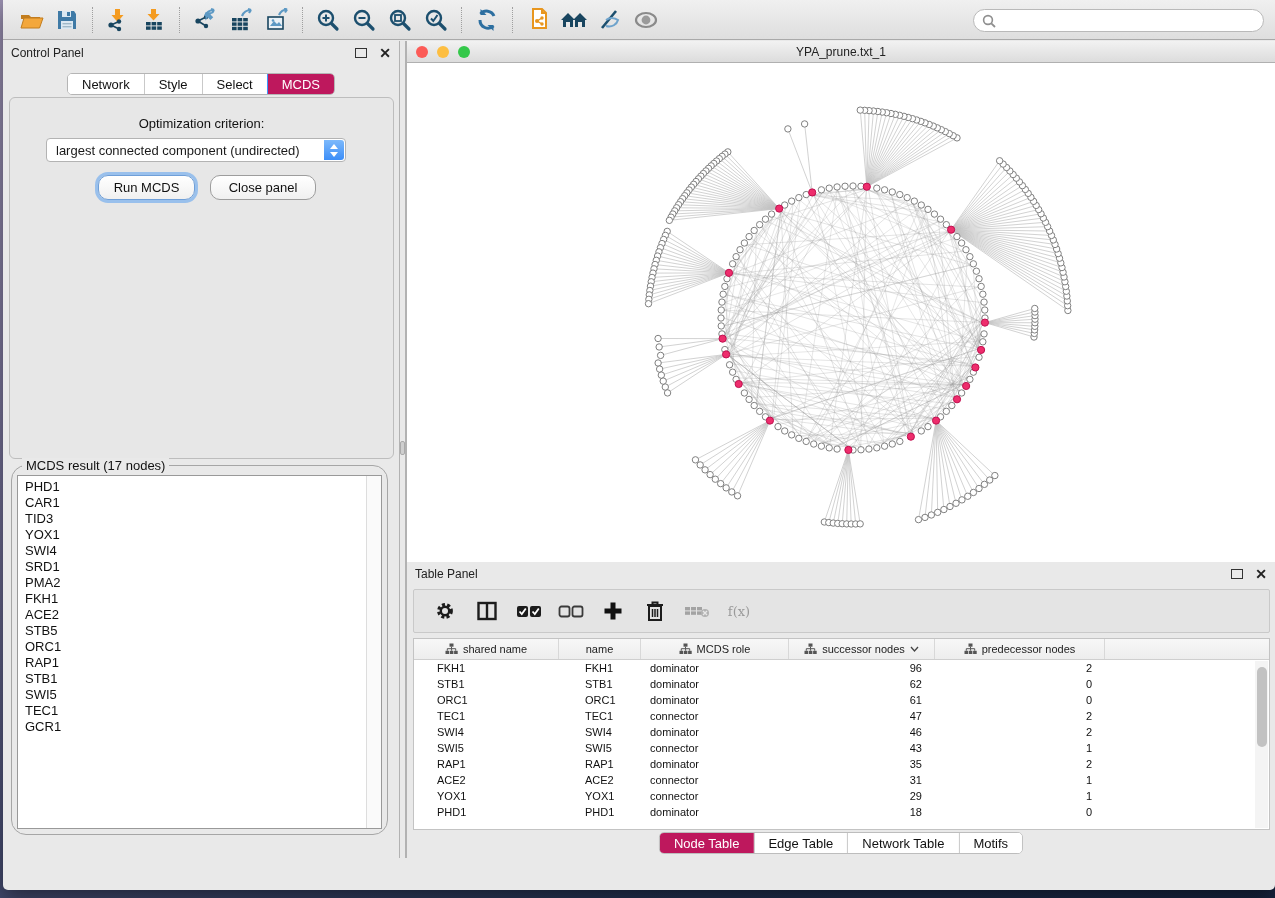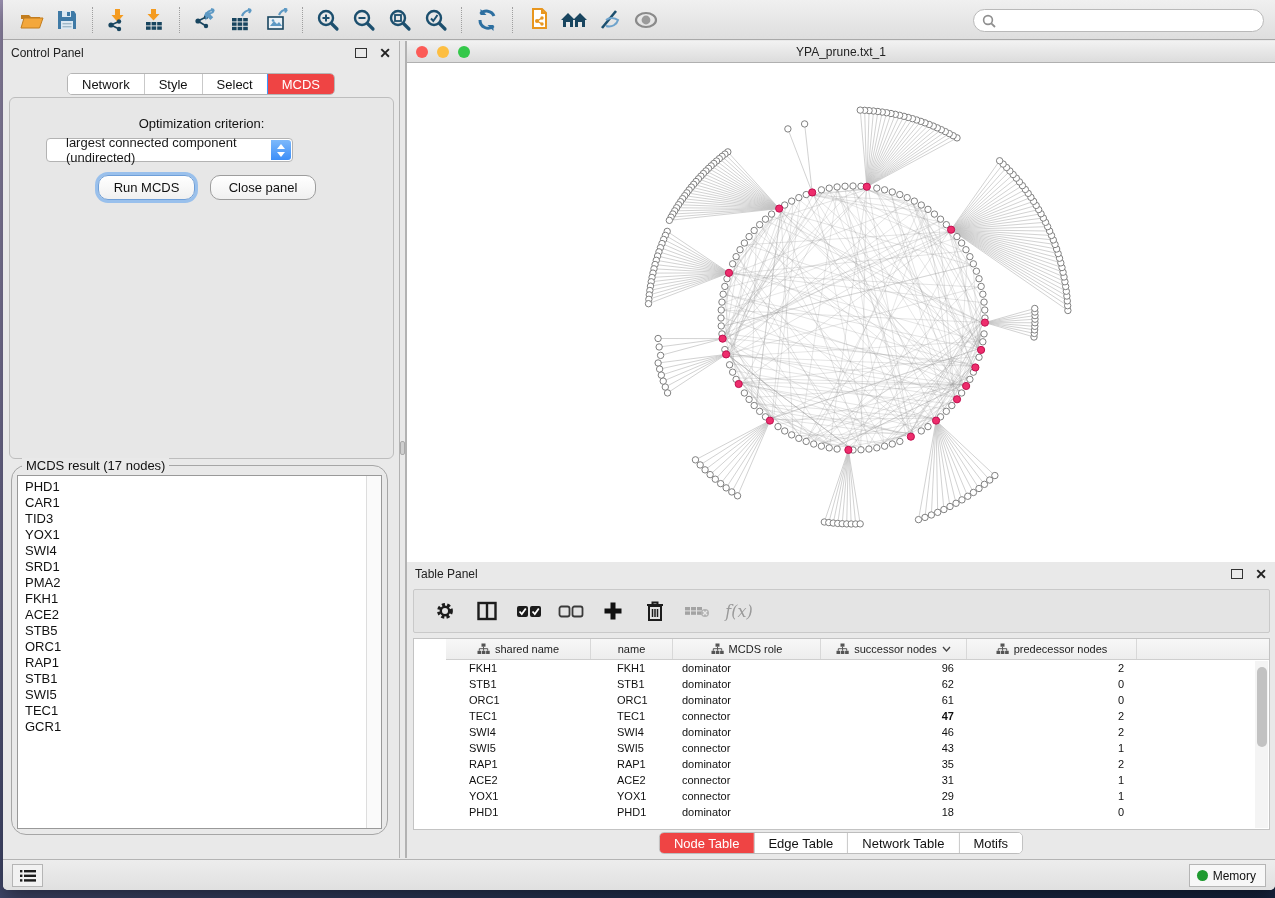--- a/index.html
+++ b/index.html
@@ -39,30 +39,30 @@
   .panel-head .spacer { flex:1; }
   .float-btn { width:12px; height:10px; border:1.5px solid #333; margin-right:12px; }
   .close-btn { font-size:14px; font-weight:bold; color:#222; line-height:10px; }
   .seg-tabs {
     position:absolute; left:50%; transform:translateX(-50%);
     display:flex; border:1px solid #b5b5b5; border-radius:5px; overflow:hidden;
     background:#fff; height:22px;
   }
   .seg-tab { padding:0 14px; display:flex; align-items:center; font-size:13px; color:#111; border-left:1px solid #c9c9c9; background:#fff; }
   .seg-tab:first-child { border-left:none; }
-  .seg-tab.active { background:#ef4444; color:#fff; border-left-color:#3b99fd; }
+  .seg-tab.active { background:#be185d; color:#fff; border-left-color:#3b99fd; }
   #mcds-card {
     position:absolute; left:6px; top:56px; width:385px; height:362px;
     background:#e7e7e7; border:1px solid #bdbdbd; border-radius:6px;
   }
   #opt-label { position:absolute; top:18px; width:100%; text-align:center; font-size:13px; color:#111; }
   #criterion-select {
-    position:absolute; left:36px; top:40px; width:247px; height:24px;
+    position:absolute; left:36px; top:40px; width:300px; height:24px;
     background:#fff; border:1px solid #b3b3b3; border-radius:4px;
-    display:flex; align-items:center; font-size:13px; padding-left:19px;
+    display:flex; align-items:center; font-size:13px; padding-left:9px;
   }
   #criterion-select .stepper {
     position:absolute; right:1px; top:1px; bottom:1px; width:20px;
     background:linear-gradient(#7db9fb,#3c8ef8); border-radius:0 3px 3px 0;
     display:flex; flex-direction:column; align-items:center; justify-content:center; gap:3px;
   }
   .tri-up { width:0; height:0; border-left:4px solid transparent; border-right:4px solid transparent; border-bottom:5px solid #fff; }
   .tri-down { width:0; height:0; border-left:4px solid transparent; border-right:4px solid transparent; border-top:5px solid #fff; }
   .cp-btn {
     position:absolute; top:77px; height:25px; background:linear-gradient(#ffffff,#f0f0f0);
@@ -100,21 +100,21 @@
   #net-title { position:absolute; left:0; right:0; text-align:center; font-size:12px; color:#222; }
   #net-canvas { position:absolute; left:0; top:22px; width:869px; height:499px; background:#fff; }
   
   #table-panel { position:absolute; left:403px; top:562px; width:869px; height:296px; background:#e9e9e9; border-left:1px solid #b2b2b2; }
   #tp-toolbar {
     position:absolute; left:6px; top:27px; width:857px; height:44px;
     background:#e4e4e4; border:1px solid #c9c9c9; border-radius:2px;
     display:flex; align-items:center; padding-left:16px; gap:12px;
   }
   .tp-btn { width:30px; height:30px; display:flex; align-items:center; justify-content:center; }
-  #node-table { position:absolute; left:6px; top:76px; width:857px; height:192px; background:#fff; border:1px solid #c3c3c3;padding-left:32px; }
+  #node-table { position:absolute; left:6px; top:76px; width:857px; height:192px; background:#fff; border:1px solid #c3c3c3; }
   #nt-header { display:flex; height:21px; background:linear-gradient(#f7f7f7,#ededed); border-bottom:1px solid #cfcfcf; }
   .nt-hcell { display:flex; align-items:center; justify-content:center; gap:5px; border-right:1px solid #d8d8d8; font-size:11px; color:#222; position:relative; }
   .nt-row { display:flex; height:16px; }
   .nt-cell { font-size:11px; color:#111; display:flex; align-items:center; }
   .num { justify-content:flex-end; }
   #nt-scroll { position:absolute; right:1px; top:22px; bottom:1px; width:13px; background:#f4f4f4; }
   #nt-thumb { position:absolute; left:1.5px; top:6px; width:10px; height:80px; background:#c2c2c2; border-radius:5px; }
   #tp-tabs {
     position:absolute; left:50%; transform:translateX(-50%); top:270px;
     display:flex; border:1px solid #bdbdbd; border-radius:5px; overflow:hidden; background:#fff; height:22px;
@@ -1056,21 +1056,21 @@
               <rect x="7" y="4" width="5" height="3.4"></rect>
               <rect x="13" y="4" width="5" height="3.4"></rect>
               <rect x="1" y="8.4" width="5" height="3.4"></rect>
               <rect x="7" y="8.4" width="5" height="3.4"></rect>
               <rect x="13" y="8.4" width="5" height="3.4"></rect>
             </g>
             <circle cx="21" cy="10" r="4" fill="#777"></circle>
             <path d="M19 8l4 4m0-4-4 4" stroke="#eee" stroke-width="1.4"></path>
           </svg>
       </span>
-      <span class="tp-btn" style="font-family:'DejaVu Serif',serif;font-style:italic;font-size:16px;color:#9a9a9a;">f(x)</span>
+      <span class="tp-btn" style="font-family:'DejaVu Serif',serif;font-size:13px;color:#9a9a9a;">f(x)</span>
     </div>
     <div id="node-table">
       <div id="nt-header">
           <div class="nt-hcell" style="width: 145px;">
             <span>
               <svg width="13" height="12" viewBox="0 0 13 12" style="flex:none">
                 <g fill="#555">
                   <rect x="4.5" y="0.5" width="4" height="3.2"></rect>
                   <rect x="0.5" y="7.8" width="3.6" height="3.2"></rect>
                   <rect x="4.8" y="7.8" width="3.6" height="3.2"></rect>
@@ -1152,21 +1152,21 @@
             <div class="nt-cell" style="width: 145px; padding-left: 23px;">ORC1</div>
             <div class="nt-cell" style="width: 82px; padding-left: 26px;">ORC1</div>
             <div class="nt-cell" style="width: 148px; padding-left: 9px;">dominator</div>
             <div class="nt-cell num" style="width: 146px; padding-right: 13px;">61</div>
             <div class="nt-cell num" style="width: 170px; padding-right: 13px;">0</div>
           </div>
           <div class="nt-row">
             <div class="nt-cell" style="width: 145px; padding-left: 23px;">TEC1</div>
             <div class="nt-cell" style="width: 82px; padding-left: 26px;">TEC1</div>
             <div class="nt-cell" style="width: 148px; padding-left: 9px;">connector</div>
-            <div class="nt-cell num" style="width: 146px; padding-right: 13px; font-weight: bold;">47</div>
+            <div class="nt-cell num" style="width: 146px; padding-right: 13px;">47</div>
             <div class="nt-cell num" style="width: 170px; padding-right: 13px;">2</div>
           </div>
           <div class="nt-row">
             <div class="nt-cell" style="width: 145px; padding-left: 23px;">SWI4</div>
             <div class="nt-cell" style="width: 82px; padding-left: 26px;">SWI4</div>
             <div class="nt-cell" style="width: 148px; padding-left: 9px;">dominator</div>
             <div class="nt-cell num" style="width: 146px; padding-right: 13px;">46</div>
             <div class="nt-cell num" style="width: 170px; padding-right: 13px;">2</div>
           </div>
           <div class="nt-row">
@@ -1210,31 +1210,13 @@
         </div>
     </div>
     <div class="seg-tabs" id="tp-tabs">
         <span class="seg-tab active">Node Table</span>
         <span class="seg-tab">Edge Table</span>
         <span class="seg-tab">Network Table</span>
         <span class="seg-tab">Motifs</span>
       </div>
   </div>
 
-  <div id="status-bar">
-    <span id="task-btn">
-      <svg width="18" height="14" viewBox="0 0 18 14">
-          <g fill="#1c1c1c">
-            <rect x="1" y="1" width="2.4" height="2.4"></rect>
-            <rect x="5" y="1" width="12" height="2.4"></rect>
-            <rect x="1" y="5.6" width="2.4" height="2.4"></rect>
-            <rect x="5" y="5.6" width="12" height="2.4"></rect>
-            <rect x="1" y="10.2" width="2.4" height="2.4"></rect>
-            <rect x="5" y="10.2" width="12" height="2.4"></rect>
-          </g>
-        </svg>
-    </span>
-    <span id="memory-btn">
-      <span id="memory-dot"></span>
-      <span>Memory</span>
-    </span>
-  </div>
 </div>
 
 </body></html>

